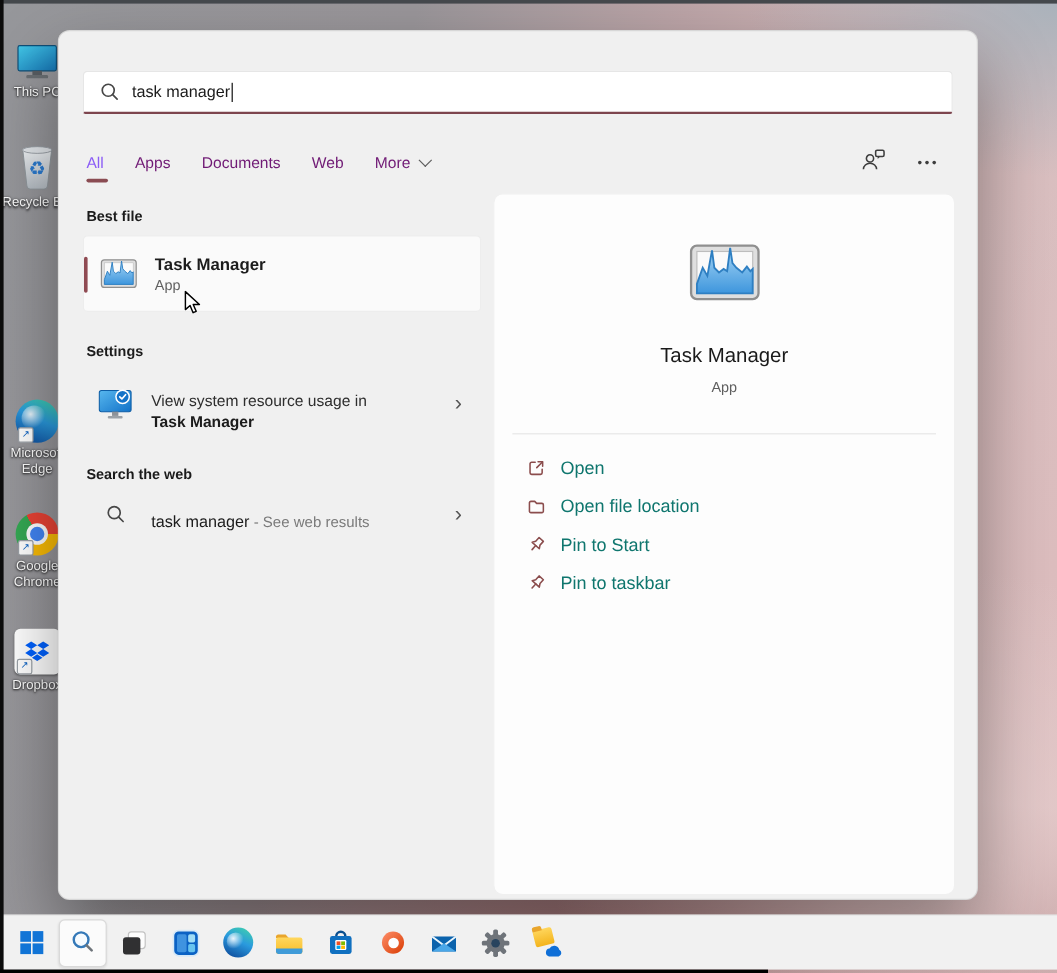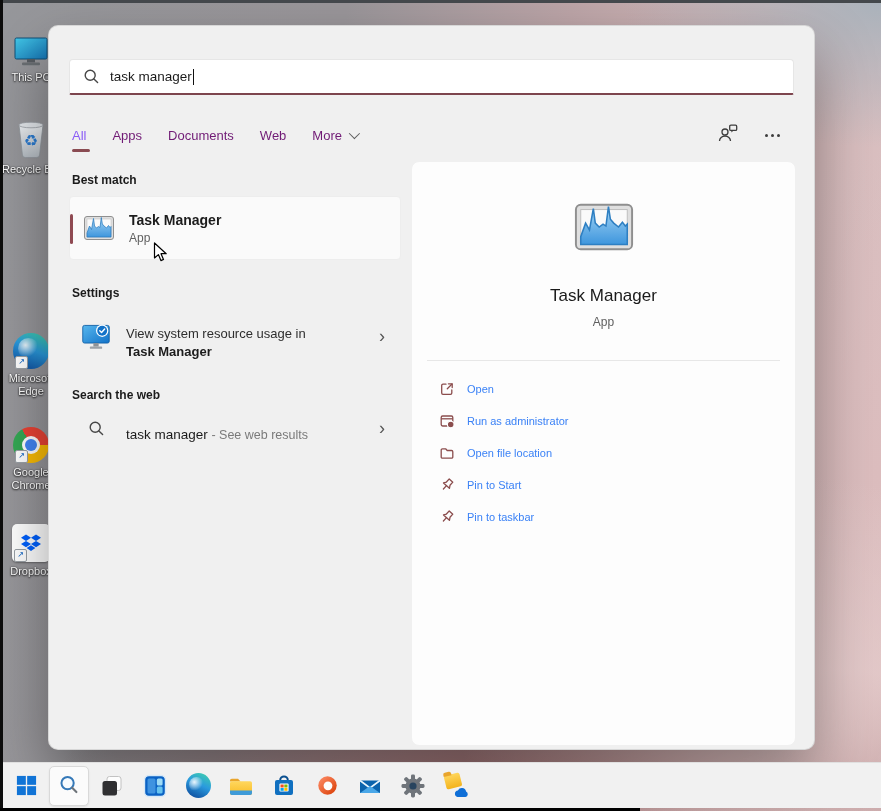--- a/index.html
+++ b/index.html
@@ -82,21 +82,21 @@
 
   .right-pane{margin-left:10px;width:385px;height:585px;background:#fdfdfd;border-radius:8px;
     border:1px solid #f0f0f0;box-sizing:border-box;display:flex;flex-direction:column;align-items:center;}
   .big-ico{margin-top:34px;}
   .pv-title{margin-top:24px;font-size:17px;color:#1a1a1a;}
   .pv-sub{margin-top:9px;font-size:12px;color:#5f5f5f;}
   .pv-div{width:353px;height:1px;background:#e7e7e7;margin-top:31px;}
   .actions{width:100%;padding-top:12px;}
   .action-row{height:32px;display:flex;align-items:center;padding-left:27px;}
   .action-row .a-ico{width:16px;height:16px;margin-right:12px;display:flex;}
-  .action-row .a-lbl{font-size:11px;color:#3b82f6;text-align:center;}
+  .action-row .a-lbl{font-size:15px;color:#0f766e;text-align:center;}
 
   
   .taskbar{position:absolute;left:0;bottom:3px;width:100%;height:46px;background:#f1f1f1;
     border-top:1px solid rgba(0,0,0,.07);display:flex;align-items:center;padding-left:6px;gap:3px;z-index:8;box-sizing:border-box;}
   .tb-btn{width:40px;height:40px;border-radius:5px;display:flex;align-items:center;justify-content:center;position:relative;}
   .tb-btn.active{background:#fbfbfb;border:1px solid #d9d9d9;box-shadow:0 1px 2px rgba(0,0,0,.08);box-sizing:border-box;}
   .edge-ball.small{width:25px;height:25px;}
   .edge-ball.small::after{left:3.5px;top:3.5px;width:15px;height:15px;}
   .onedrive-wrap{position:relative;width:27px;height:25px;}
   .od-folder{position:absolute;left:2px;top:1px;width:16px;height:14px;border-radius:2px;
@@ -220,21 +220,21 @@
         <span class="dots">
             <i></i>
             <i></i>
             <i></i>
           </span>
       </div>
     </div>
 
     <div class="content">
       <div class="left-col">
-        <div class="sec-h bm">Best match</div>
+        <div class="sec-h bm">Best file</div>
 
         <div class="bm-item">
           <span class="tm-ico">
             <svg width="32" height="32" viewBox="0 0 32 32">
               <defs>
                   <linearGradient id="tmA" x1="0" y1="0" x2="0" y2="1">
                 <stop offset="0" stop-color="#a7d6f5"></stop>
                     <stop offset="1" stop-color="#3e96dd"></stop>
                   </linearGradient>
                 </defs>
@@ -317,30 +317,20 @@
                 <path d="M7 3.2 H4 a1.3 1.3 0 0 0 -1.3 1.3 V12 a1.3 1.3 0 0 0 1.3 1.3 h7.5 a1.3 1.3 0 0 0 1.3 -1.3 V9"></path>
                 <path d="M9.4 2.8 h3.8 v3.8"></path>
                   <line x1="13" y1="3" x2="8.3" y2="7.7"></line>
               </svg>
             </span>
             <span class="a-lbl">Open</span>
           </div>
           <div class="action-row">
             <span class="a-ico">
               <svg width="16" height="16" viewBox="0 0 16 16">
-                <rect x="2.2" y="3" width="11.6" height="10" rx="1.4" fill="none" stroke="#8b4d4d" stroke-width="1.3"></rect>
-                <line x1="2.2" y1="5.8" x2="13.8" y2="5.8" stroke="#8b4d4d" stroke-width="1.3"></line>
-                <circle cx="11.7" cy="11.5" r="3.3" fill="#8b4d4d" stroke="#fdfdfd" stroke-width="1.1"></circle>
-              </svg>
-            </span>
-            <span class="a-lbl">Run as administrator</span>
-          </div>
-          <div class="action-row">
-            <span class="a-ico">
-              <svg width="16" height="16" viewBox="0 0 16 16">
                 <path d="M2.2 5 a1.2 1.2 0 0 1 1.2 -1.2 h3.2 l1.6 1.7 h4.4 a1.2 1.2 0 0 1 1.2 1.2 v5.3 a1.2 1.2 0 0 1 -1.2 1.2 h-9.2 a1.2 1.2 0 0 1 -1.2 -1.2 z" fill="none" stroke="#8b4d4d" stroke-width="1.3" stroke-linejoin="round"></path>
               </svg>
             </span>
             <span class="a-lbl">Open file location</span>
           </div>
           <div class="action-row">
             <span class="a-ico">
               <svg width="16" height="16" viewBox="0 0 16 16">
                 <g fill="none" stroke="#8b4d4d" stroke-width="1.3" stroke-linecap="round" stroke-linejoin="round" transform="rotate(42 8 8)">
                   <path d="M5.6 2 h4.8 v4.2 l1.6 2.6 h-8 l1.6 -2.6 z"></path>

